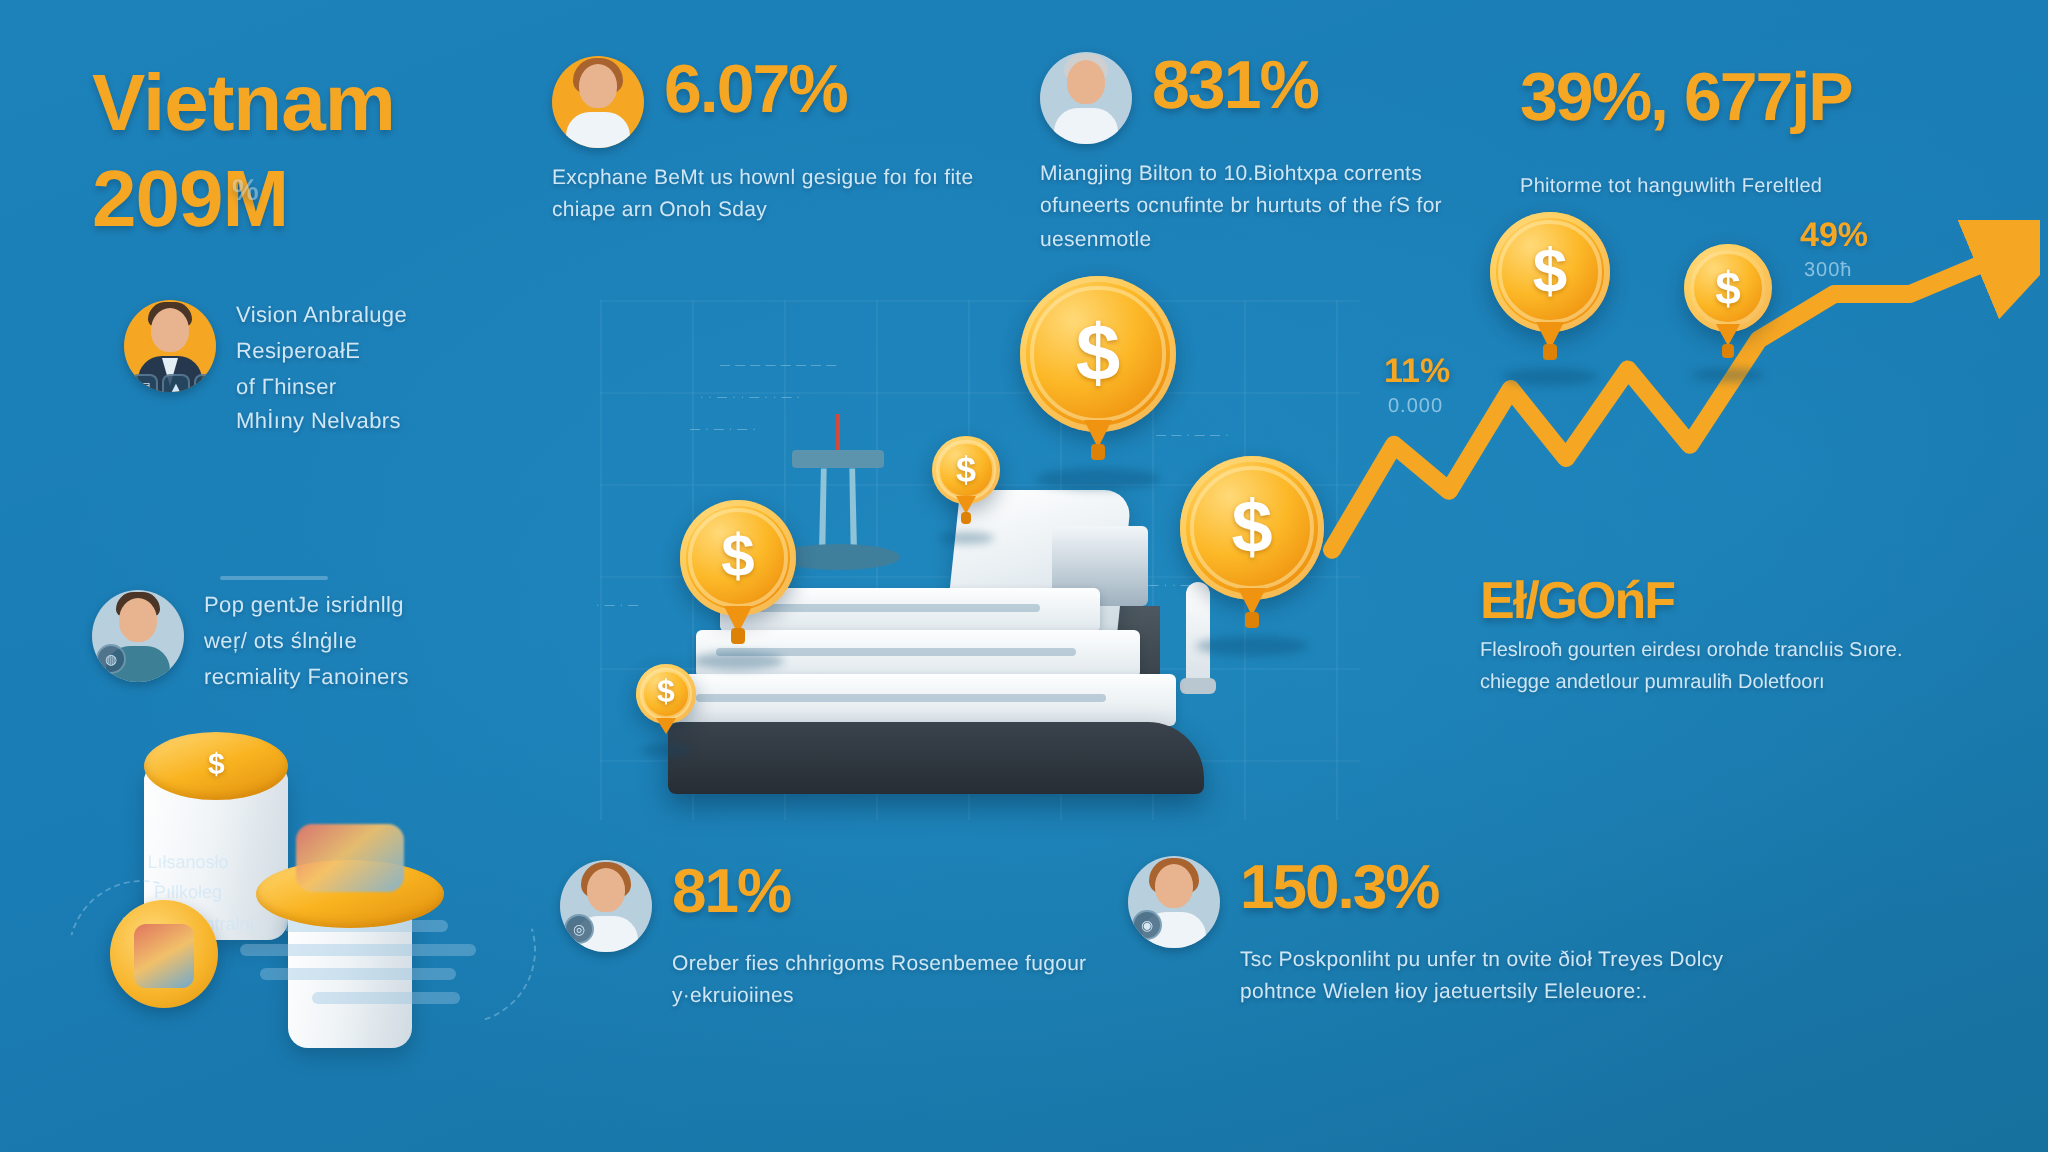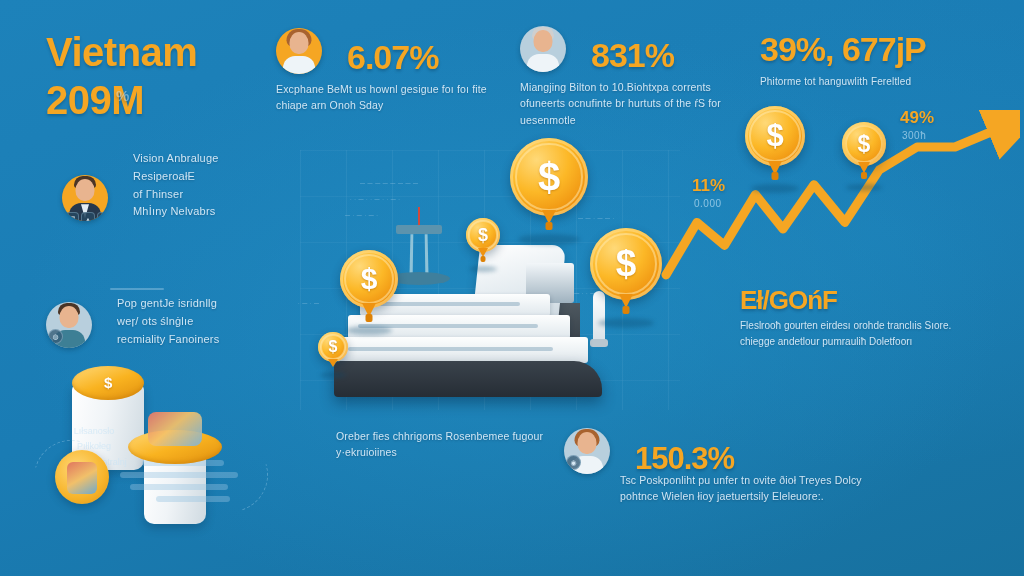--- a/index.html
+++ b/index.html
@@ -45,21 +45,21 @@
     line-height:1.1; margin-top:6px; text-shadow:0 2px 3px rgba(0,40,70,.28);
     position:relative;
   }
   .title-sub .ghost {
     position:absolute; left:70px; top:10px; font-size:15px; color:rgba(210,235,250,.45);
     font-weight:bold; letter-spacing:-1px;
   }
 
   
   .stat { position:absolute; }
-  .stat-row { display:flex; align-items:flex-end; gap:25px; }
+  .stat-row { display:flex; align-items:flex-start; gap:10px; }
   .stat-num {
     font-size:34px; font-weight:bold; color:#F5A623; line-height:1;
     text-shadow:0 2px 3px rgba(0,40,70,.3); letter-spacing:-1px;
   }
   .stat-num.sm { font-size:31px; }
   .stat-desc {
     font-size:10.5px; line-height:1.55; color:#cfe6f5;
     margin-top:7px; max-width:215px; letter-spacing:.15px;
     text-shadow:0 1px 2px rgba(0,40,70,.3);
   }
@@ -339,21 +339,21 @@
         <div class="head"></div>
         <div class="body white"></div>
       </div>
       <div class="stat-num">831%</div>
     </div>
     <div class="stat-desc" style="max-width:220px;">Miangjing Bilton to 10.Biohtxpa corrents ofuneerts ocnufinte br hurtuts of the ŕS for uesenmotle</div>
   </div>
 
   <div class="stat" style="left:760px; top:32px;">
     <div class="stat-num">39%, 677jP</div>
-    <div class="stat-desc" style="max-width:240px; font-size:10px; margin-top:8px;">Phitorme tot hanguwlith Fereltled</div>
+    <div class="stat-desc" style="max-width:240px; font-size:10px; margin-top:20px;">Phitorme tot hanguwlith Fereltled</div>
   </div>
 
   <div class="illus">
 
     <div class="tower">
       <div class="tower-mast"></div>
       <div class="tower-top"></div>
       <div class="tower-x"></div>
       <div class="tower-base"></div>
     </div>
@@ -468,20 +468,29 @@
   </div>
 
   <div class="placeholder-bars">
     <div class="pbar" style="width:82px; margin-left:22px;"></div>
     <div class="pbar" style="width:118px;"></div>
     <div class="pbar" style="width:98px; margin-left:10px;"></div>
     <div class="pbar" style="width:74px; margin-left:36px;"></div>
   </div>
 
   <div class="stat" style="left:280px; top:430px;">
+    <div class="stat-row">
+      <div class="avatar cool">
+        <div class="hair light"></div>
+        <div class="head"></div>
+        <div class="body white"></div>
+        <div class="mini-badge">◎</div>
+      </div>
+      <div class="stat-num sm">81%</div>
+    </div>
     <div class="stat-desc" style="margin-left:56px; margin-top:-2px;">Oreber fies chhrigoms Rosenbemee fugour y·ekruioiines</div>
   </div>
 
   <div class="stat" style="left:564px; top:428px;">
     <div class="stat-row">
       <div class="avatar cool">
         <div class="hair light"></div>
         <div class="head"></div>
         <div class="body white"></div>
         <div class="mini-badge">◉</div>

